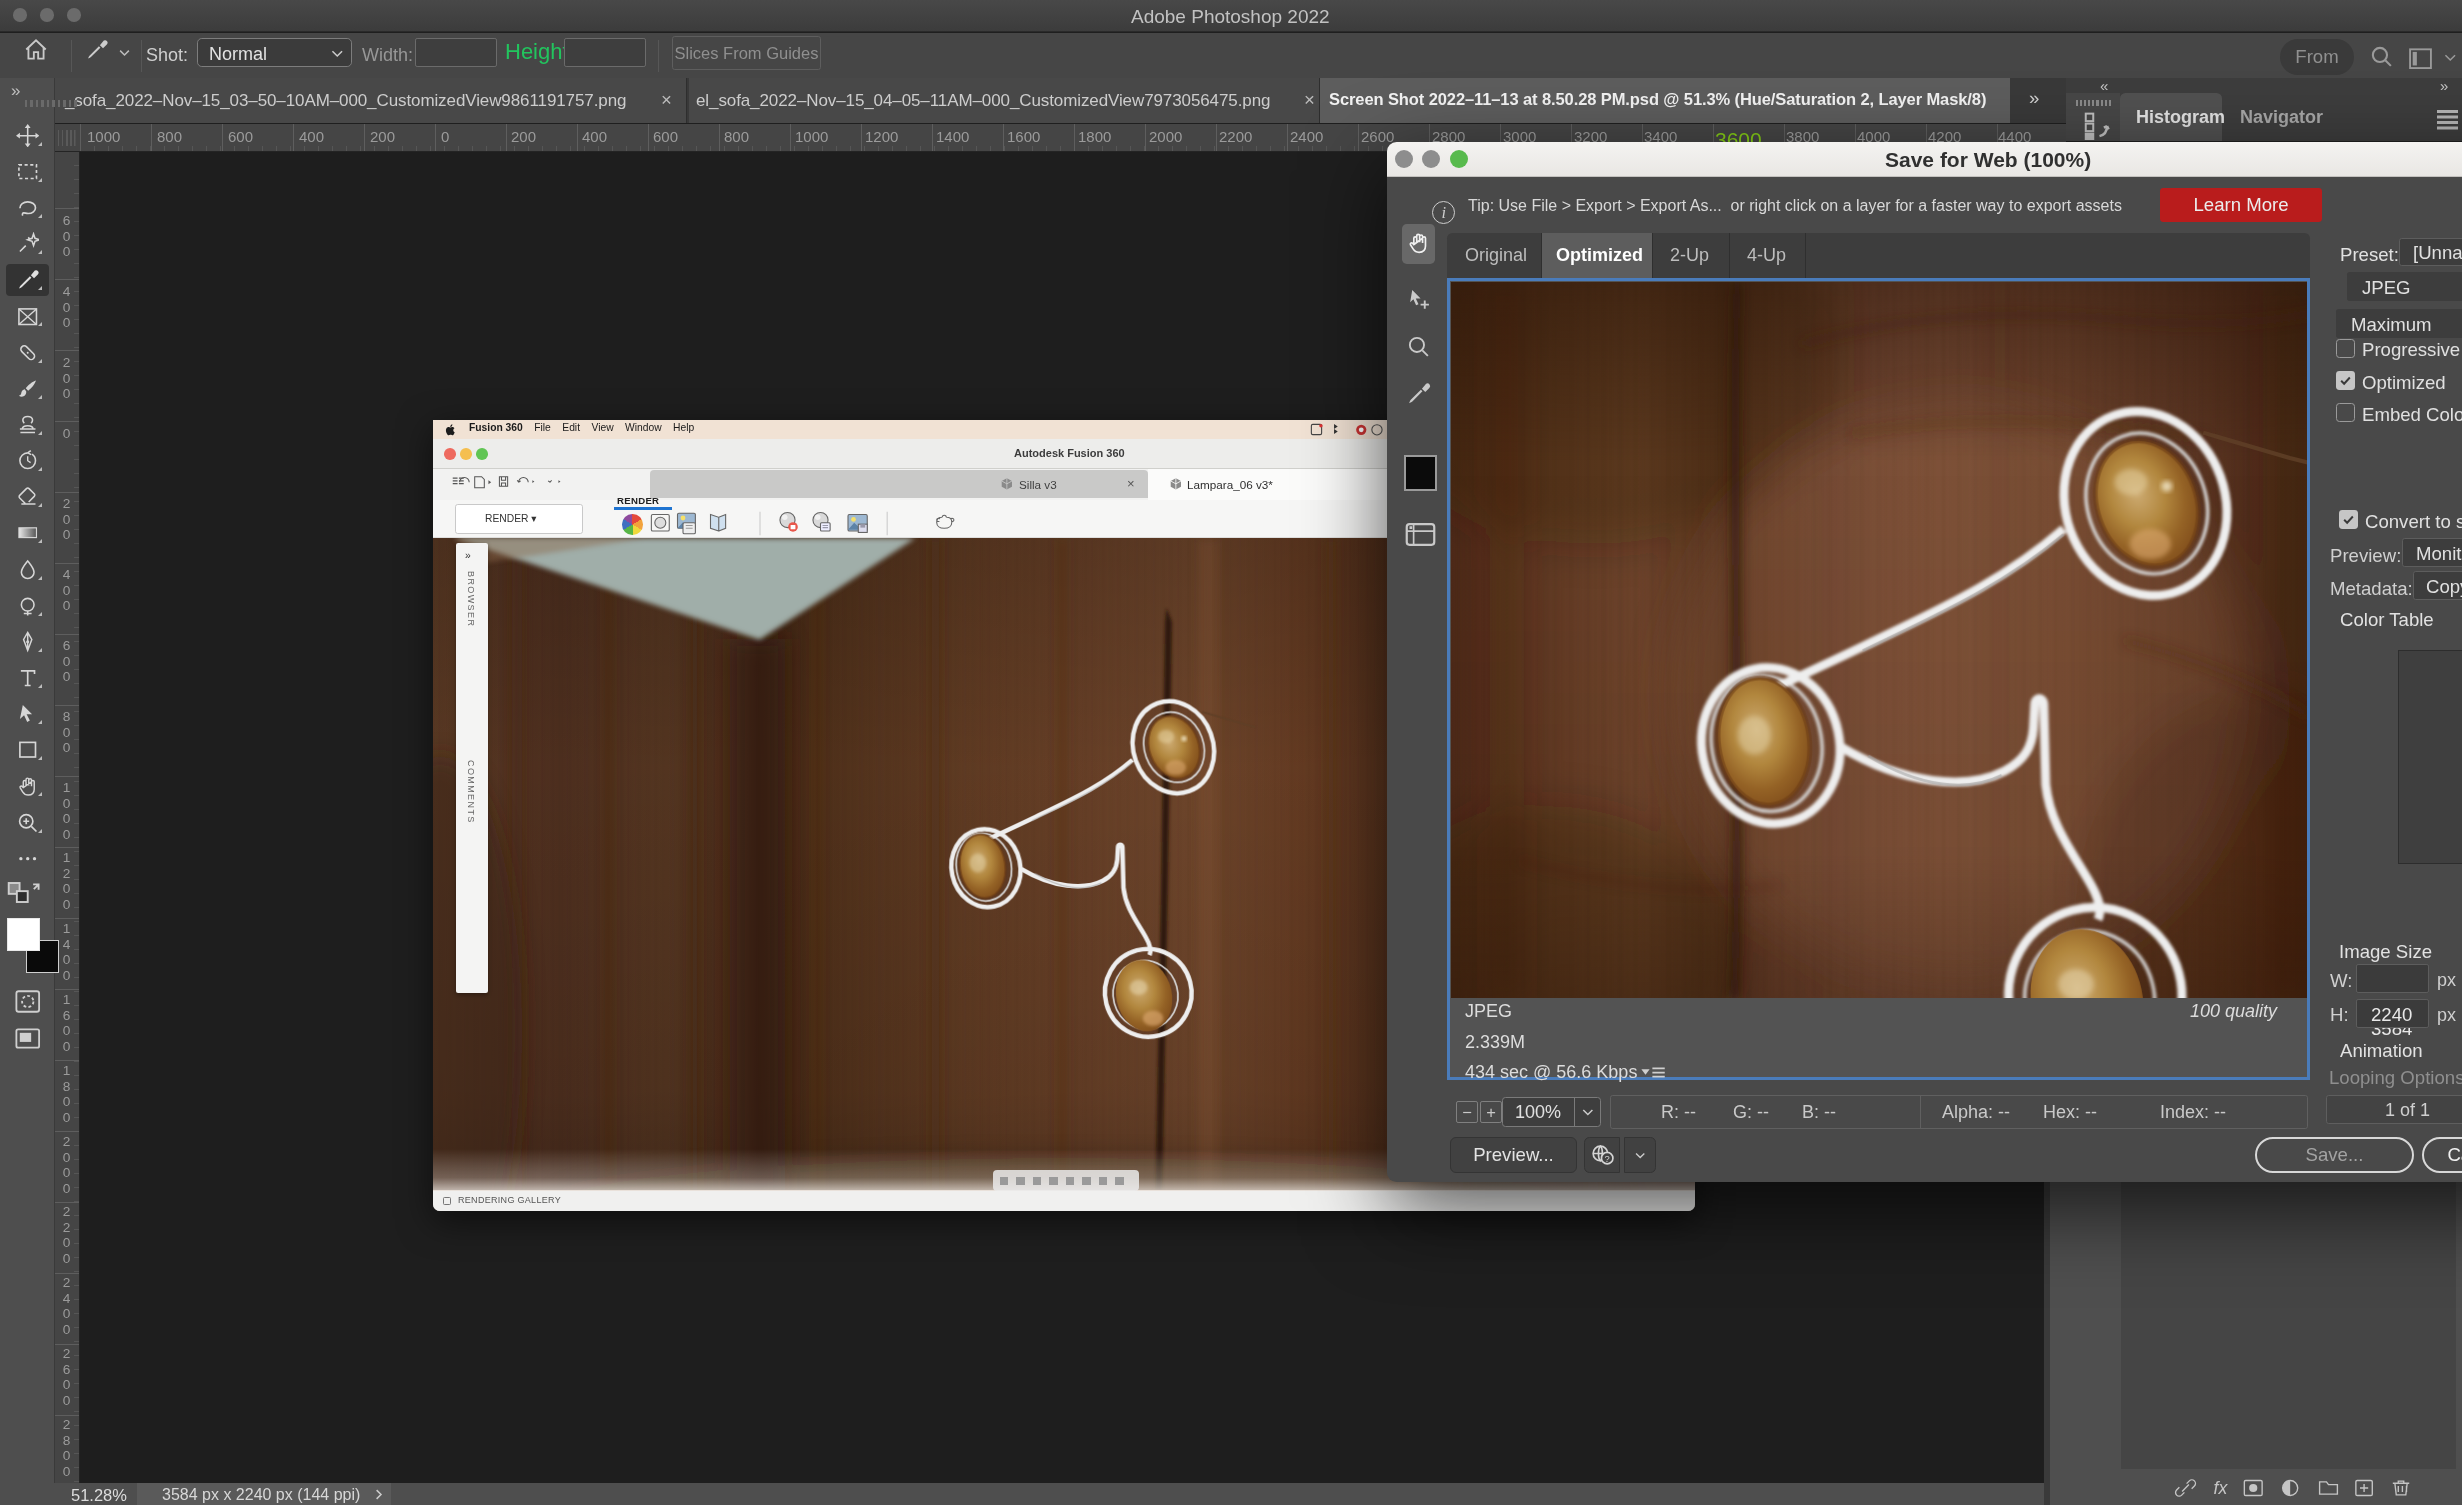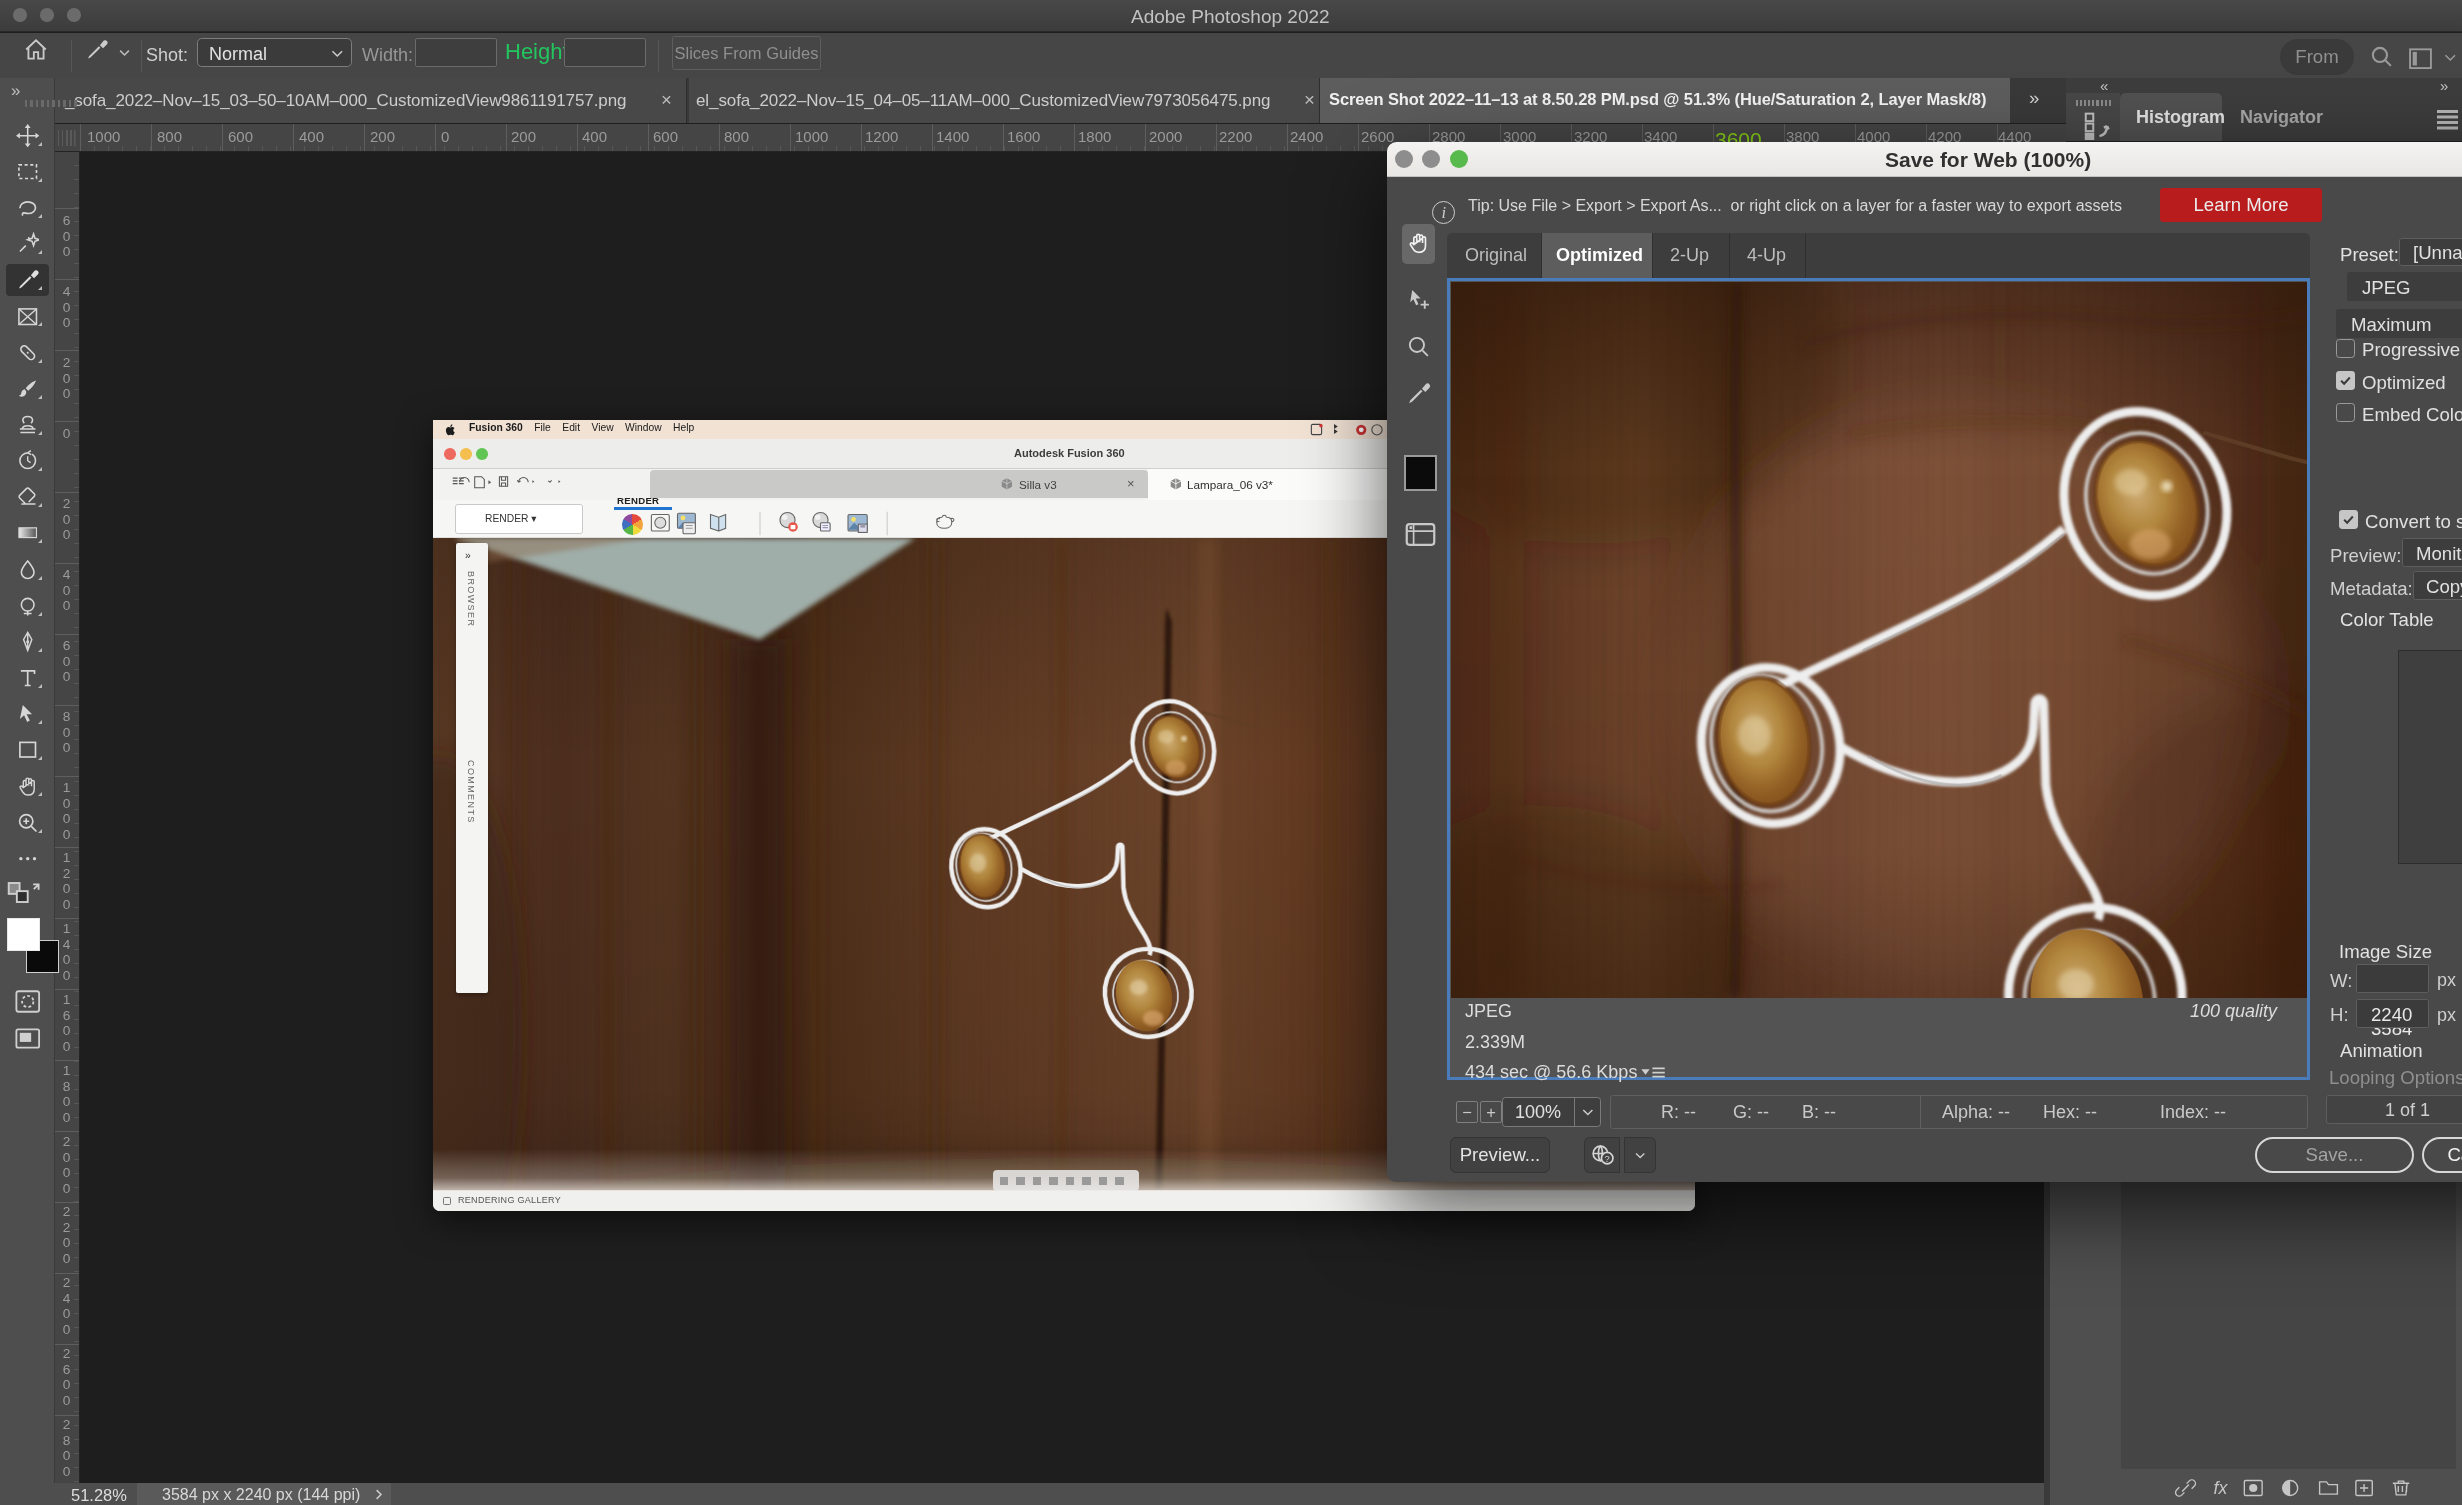--- a/index.html
+++ b/index.html
@@ -576,21 +576,21 @@
         <path d="M4 6l8 8 8-8"></path>
       </svg>
       <div class="a" style="left:223px;top:953px;width:698px;height:34px;border:1.4px solid #606060;border-radius:2.7px"></div>
       <div class="a" style="left:533px;top:953px;width:1.4px;height:34px;background:#606060"></div>
       <div class="t" style="left:274px;top:960px;font-size:18px;color:#c9c9c9;">R: --</div>
 <div class="t" style="left:346px;top:960px;font-size:18px;color:#c9c9c9;">G: --</div>
 <div class="t" style="left:415px;top:960px;font-size:18px;color:#c9c9c9;">B: --</div>
 <div class="t" style="left:555px;top:960px;font-size:18px;color:#c9c9c9;">Alpha: --</div>
 <div class="t" style="left:656px;top:960px;font-size:18px;color:#c9c9c9;">Hex: --</div>
 <div class="t" style="left:773px;top:960px;font-size:18px;color:#c9c9c9;">Index: --</div>
-<div class="a ctr" style="left:63px;top:995px;width:100px;height:36px;background:#414141;border:1.4px solid #343434;border-radius:6px;color:#e3e3e3;font-size:18.6px">Preview...</div>
+<div class="a ctr" style="left:63px;top:995px;width:127px;height:36px;background:#414141;border:1.4px solid #343434;border-radius:6px;color:#e3e3e3;font-size:18.6px">Preview...</div>
       <div class="a" style="left:197px;top:995px;width:36px;height:36px;background:#414141;border:1.4px solid #343434;border-radius:5.5px 0 0 5.5px"></div>
       <svg class="a" style="left:203px;top:1000px" width="25" height="25" viewBox="0 0 24 24" fill="none" stroke="#d5d5d5" stroke-width="1.6">
         <circle cx="10" cy="11" r="7"></circle>
         <path d="M3 11h14M10 4c-2.5 2-2.5 12 0 14 2.5-2 2.5-12 0-14z"></path>
         <circle cx="16.5" cy="15.5" r="5.5" fill="#414141" stroke="#d5d5d5"></circle>
         <text x="14" y="19.5" font-size="9" fill="#d5d5d5" stroke="none" font-family="Liberation Sans">?</text>
       </svg>
       <div class="a ctr" style="left:237px;top:995px;width:32px;height:36px;background:#414141;border:1.4px solid #343434;border-radius:0 5.5px 5.5px 0">
         <svg width="12.4" height="11" viewBox="0 0 24 20" fill="none" stroke="#cccccc" stroke-width="2.6">
           <path d="M4 6l8 8 8-8"></path>

